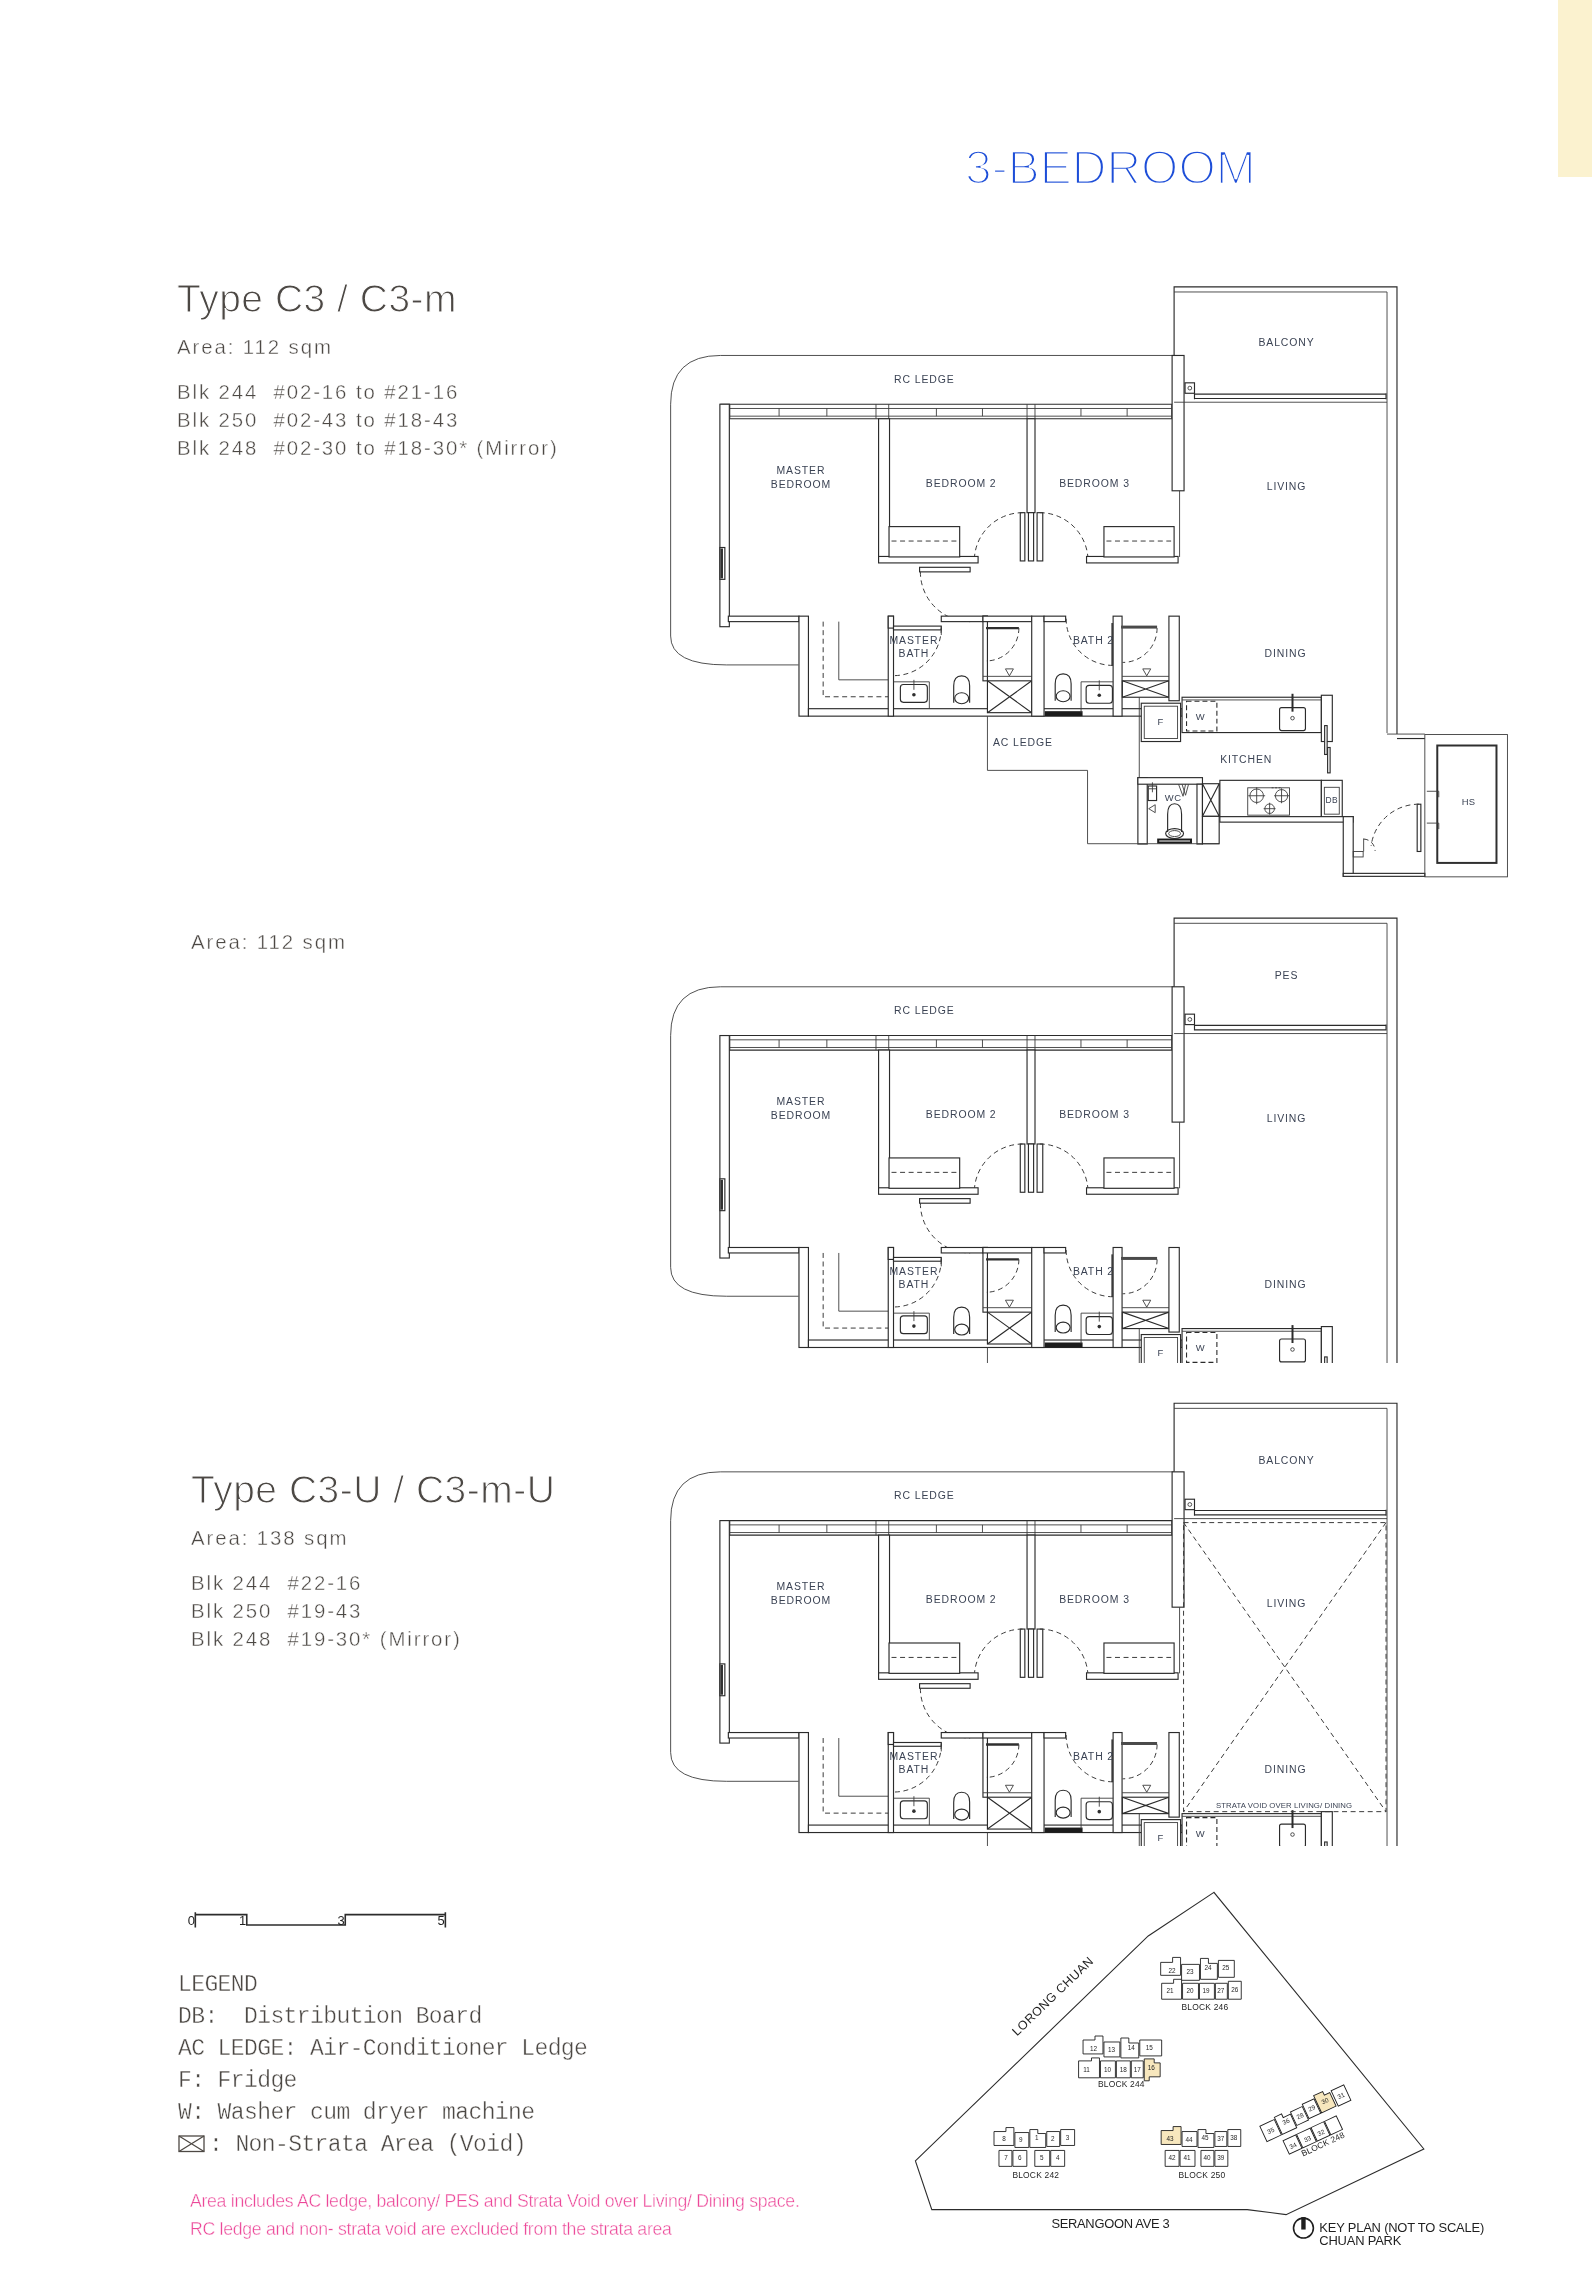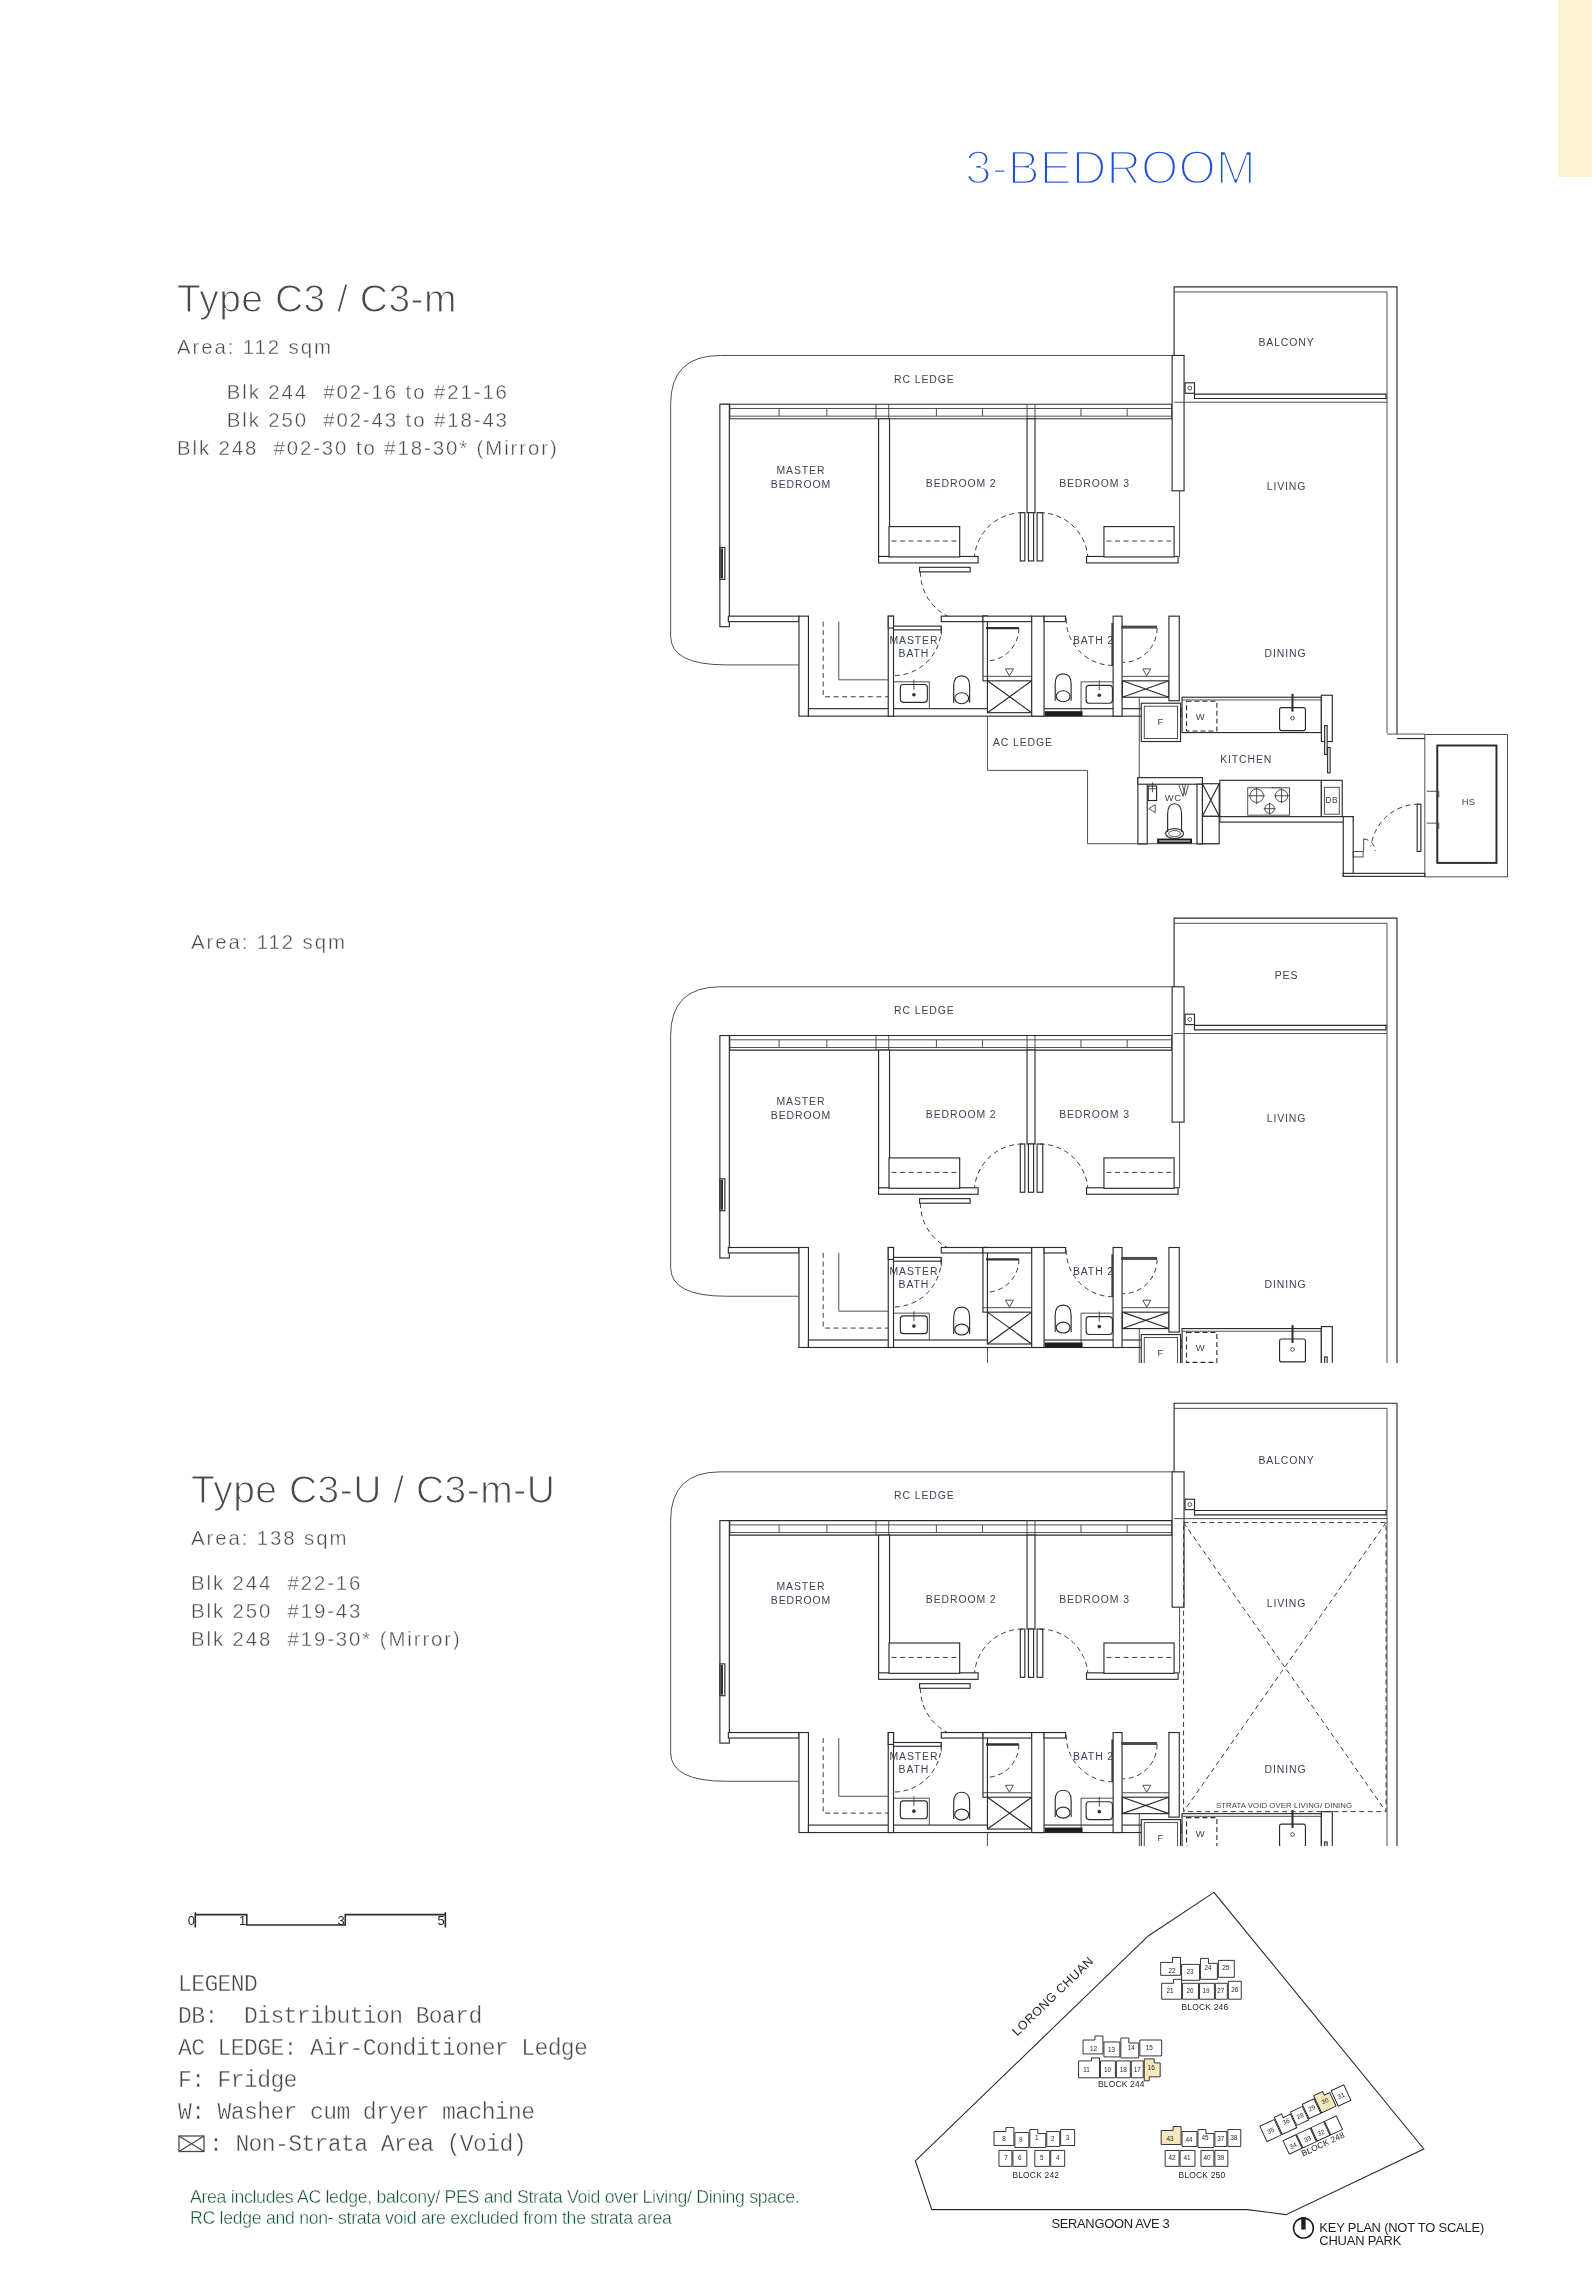--- a/index.html
+++ b/index.html
@@ -22,21 +22,21 @@
 </head>
 <body>
 
 <div class="abs" style="left:1558px;top:0;width:34px;height:177px;background:#fbf2cf;"></div>
 
 <div class="abs" style="left:965px;top:119px;width:438px;font-size:48px;color:#1d4ed8;letter-spacing:0px;line-height:73px;white-space:nowrap;margin-top:12px;-webkit-text-stroke:2.4px #ffffff;">3-BEDROOM</div>
 
 <div class="abs tblock" style="left:177px;top:277px;">
   <h2>Type C3 / C3-m</h2>
   <div class="area" style="margin-top:15px;">Area: 112 sqm</div>
-  <div class="blk" style="margin-top:19px;text-align:center;">Blk 244&nbsp; #02-16 to #21-16<br>Blk 250&nbsp; #02-43 to #18-43<br>Blk 248&nbsp; #02-30 to #18-30* (Mirror)</div>
+  <div class="blk" style="margin-top:19px;">Blk 244&nbsp; #02-16 to #21-16<br>Blk 250&nbsp; #02-43 to #18-43<br>Blk 248&nbsp; #02-30 to #18-30* (Mirror)</div>
 </div>
 
 <div class="abs tblock" style="left:191px;top:916px;">
   <div class="area" style="margin-top:15px;">Area: 112 sqm</div>
 </div>
 
 <div class="abs tblock" style="left:191px;top:1468px;">
   <h2>Type C3-U / C3-m-U</h2>
   <div class="area" style="margin-top:15px;">Area: 138 sqm</div>
   <div class="blk" style="margin-top:19px;">Blk 244&nbsp; #22-16<br>Blk 250&nbsp; #19-43<br>Blk 248&nbsp; #19-30* (Mirror)</div>
@@ -47,21 +47,21 @@
   <div>DB:&nbsp; Distribution Board</div>
   <div>AC LEDGE:&nbsp;Air-Conditioner Ledge</div>
   <div>F:&nbsp;Fridge</div>
   <div>W:&nbsp;Washer cum dryer machine</div>
   <div><svg width="27" height="18" style="vertical-align:-2px" viewBox="0 0 27 18">
         <rect x="1" y="1" width="25" height="15.5" fill="none" stroke="#4e4944" stroke-width="1.3"></rect>
         <path d="M1 1 L26 16.5 M26 1 L1 16.5" stroke="#4e4944" stroke-width="1.3"></path>
       </svg> : Non-Strata Area (Void)</div>
 </div>
 
-<div class="abs tblock" style="left:190px;top:2187px;font-size:17.7px;line-height:21px;color:#14532d;letter-spacing:-0.3px;">Area includes AC ledge, balcony/ PES and Strata Void over Living/ Dining space.<br>RC ledge and non- strata void are excluded from the strata area</div>
+<div class="abs tblock" style="left:190px;top:2187px;font-size:17.7px;line-height:28px;color:#ec4899;letter-spacing:-0.3px;">Area includes AC ledge, balcony/ PES and Strata Void over Living/ Dining space.<br>RC ledge and non- strata void are excluded from the strata area</div>
 
 <svg class="abs" style="left:0;top:0;" width="1592" height="2289" viewBox="0 0 1600 2300">
   <defs>
     <g id="fp">
 
       <path class="tn" d="M1180 357 H724 Q674 357 674 406 V639 Q674 668 730 668 H802.5"></path>
 
       <path class="ln" d="M1180 357 V288 H1404 V737.5"></path>
 
       <path class="tn" d="M1180 293.2 H1394 V736.5"></path>

